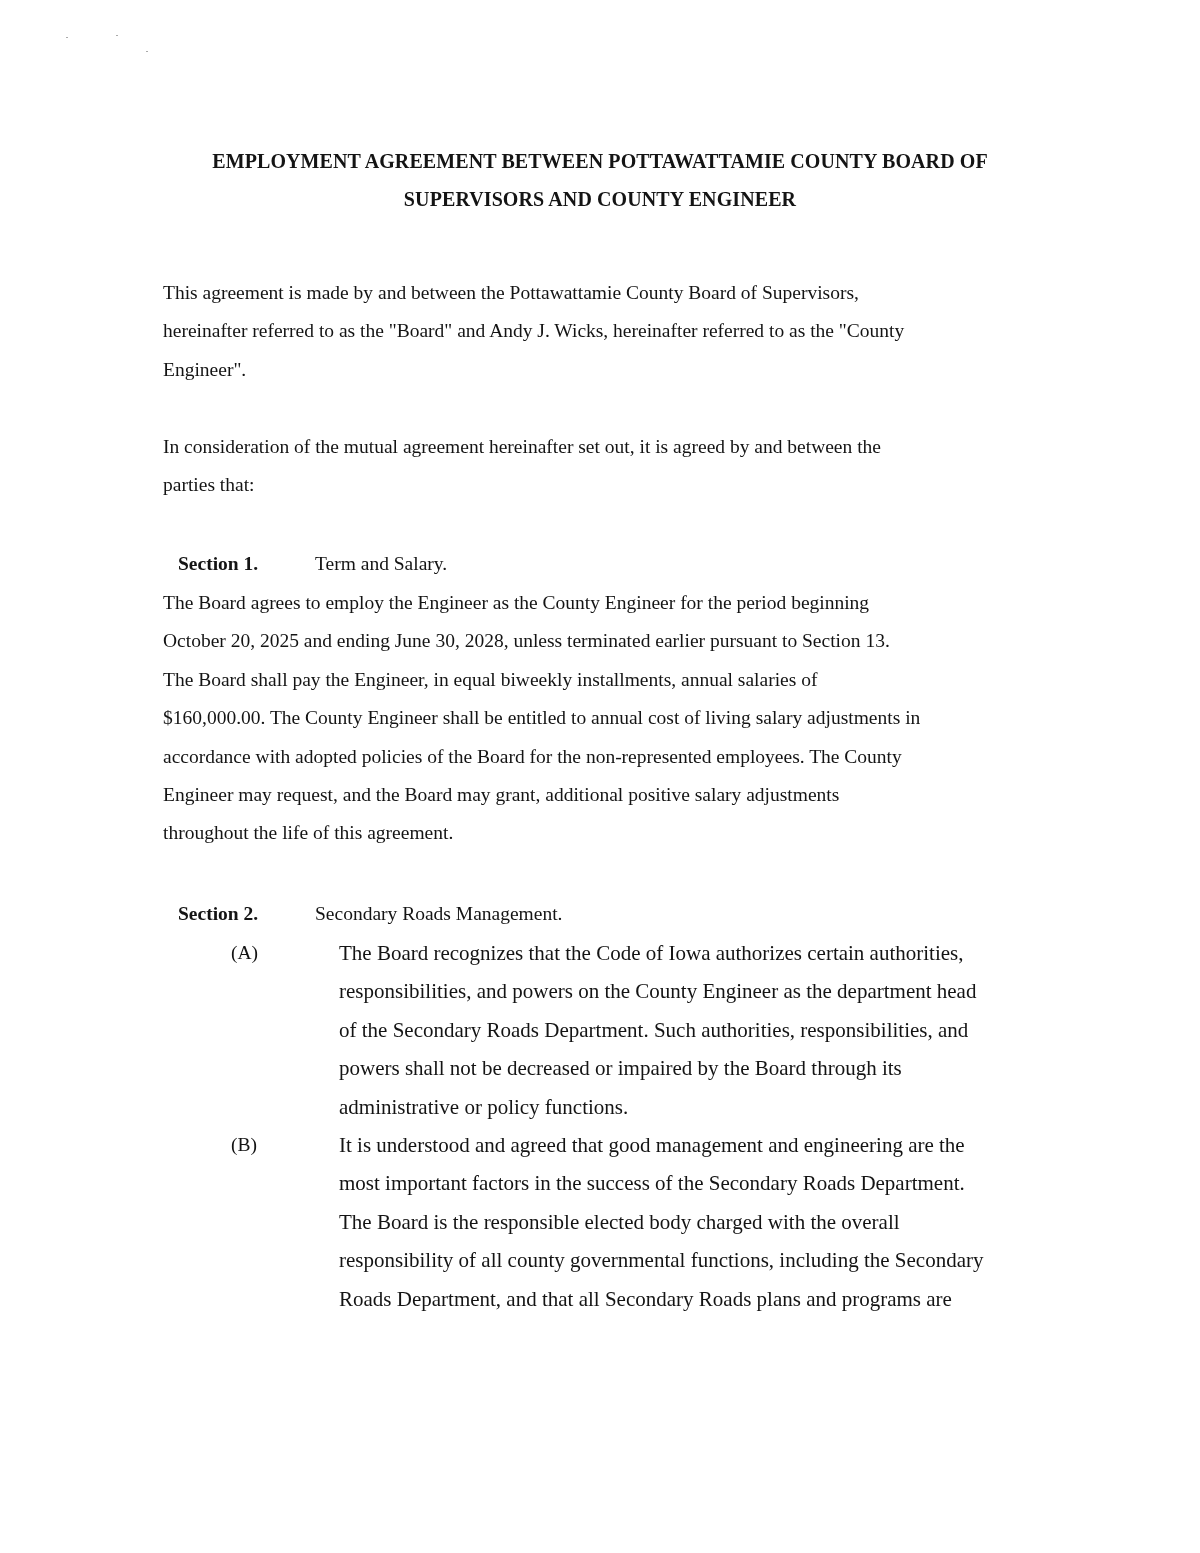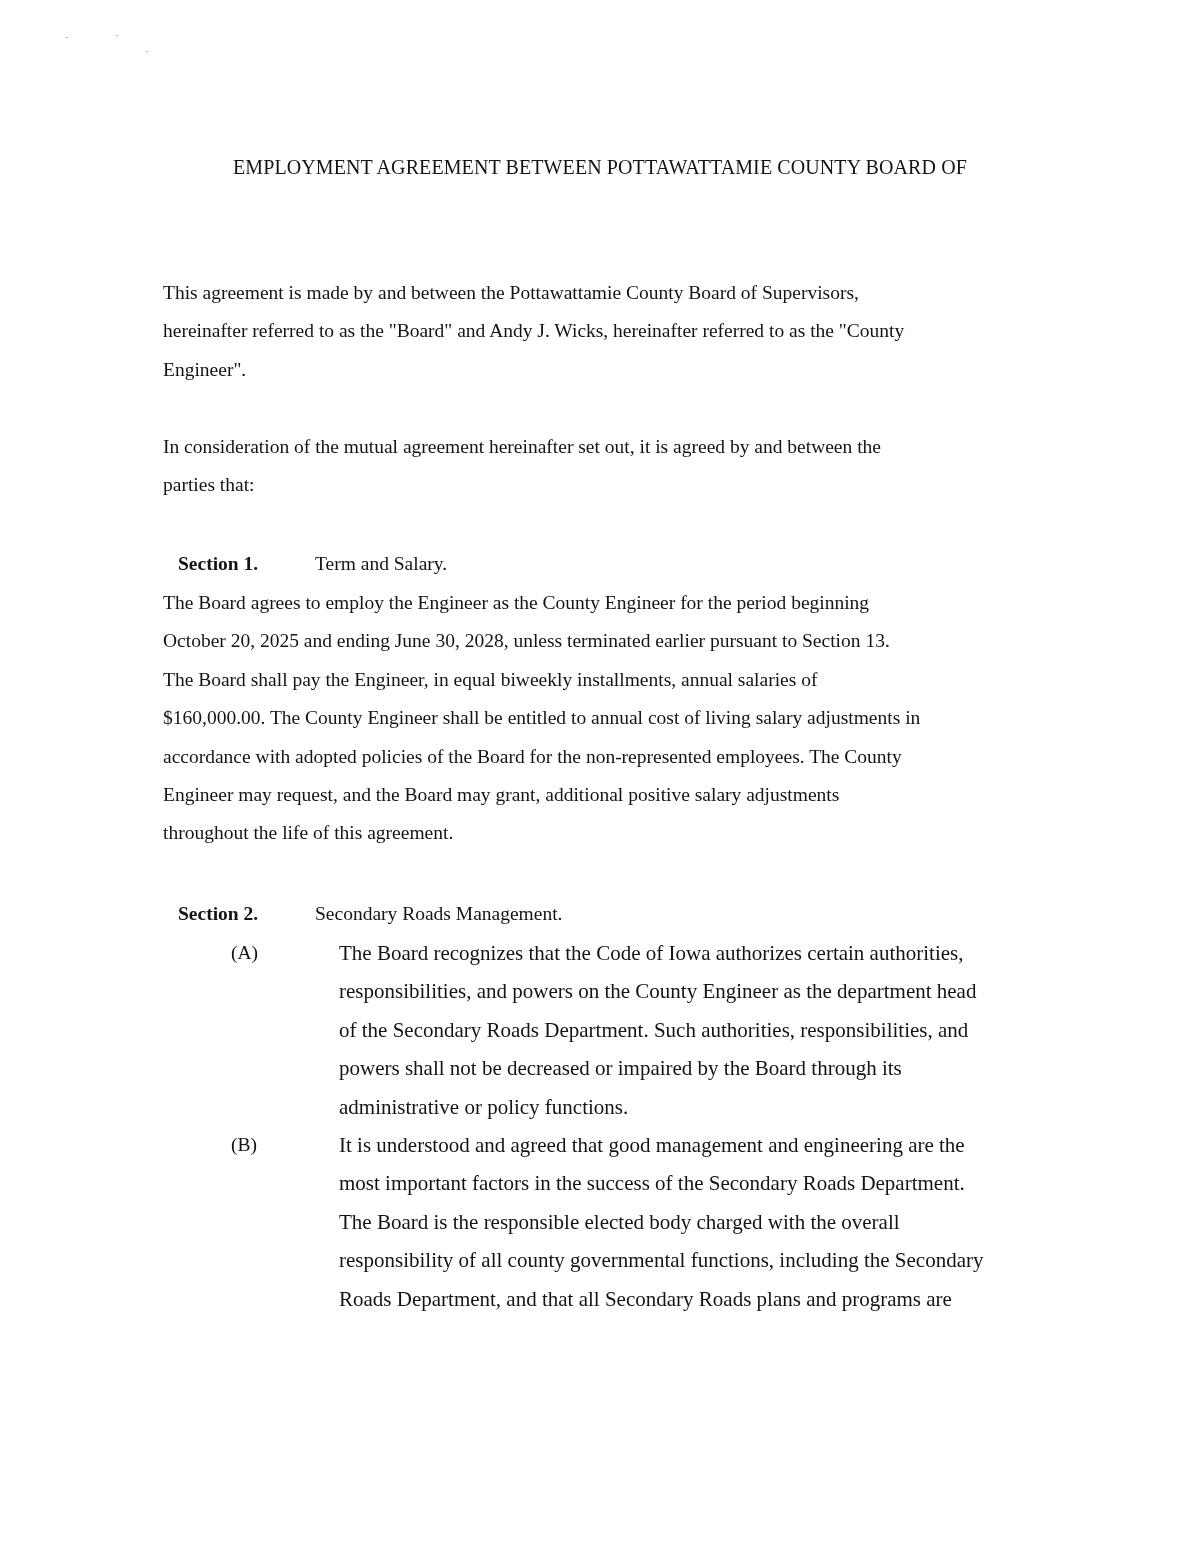--- a/index.html
+++ b/index.html
@@ -3,22 +3,22 @@
   <meta charset="utf-8">
   <style>
     html, body { margin: 0; padding: 0; background: #ffffff; }
     body {
       width: 1200px; height: 1553px; position: relative; overflow: hidden;
       font-family: "Liberation Serif", "DejaVu Serif", serif;
       color: #141414;
     }
     .page { position: absolute; left: 0; top: 0; width: 1200px; height: 1553px; }
     .title {
-      position: absolute; left: 120px; width: 960px; top: 148px;
-      text-align: center; font-weight: normal; font-size: 20px; line-height: 38px;
+      position: absolute; left: 120px; width: 960px; top: 142px;
+      text-align: center; font-weight: bold; font-size: 20px; line-height: 38px;
       letter-spacing: 0.1px;
     }
     .para {
       position: absolute; left: 163px; width: 900px;
       font-size: 19.5px; line-height: 38.4px;
     }
     .line { display: block; white-space: nowrap; }
     .sec-head { position: absolute; left: 163px; font-size: 19.5px; line-height: 38px; white-space: nowrap; }
     .sec-num { font-weight: bold; display: inline-block; width: 137px; margin-left: 15px; }
     .sub-label { position: absolute; left: 231px; font-size: 19.5px; line-height: 38.4px; }
@@ -29,20 +29,21 @@
 <body>
 
 <div class="page">
 
   <span class="speck" style="left:66px;top:37px;"></span>
   <span class="speck" style="left:116px;top:35px;"></span>
   <span class="speck" style="left:146px;top:51px;"></span>
 
   <div class="title">
     <span class="line">EMPLOYMENT AGREEMENT BETWEEN POTTAWATTAMIE COUNTY BOARD OF</span>
+    <span class="line">SUPERVISORS AND COUNTY ENGINEER</span>
   </div>
 
   <div class="para" style="top:274px;">
     <span class="line">This agreement is made by and between the Pottawattamie County Board of Supervisors,</span>
     <span class="line">hereinafter referred to as the "Board" and Andy J. Wicks, hereinafter referred to as the "County</span>
     <span class="line">Engineer".</span>
   </div>
 
   <div class="para" style="top:428px;">
     <span class="line">In consideration of the mutual agreement hereinafter set out, it is agreed by and between the</span>

